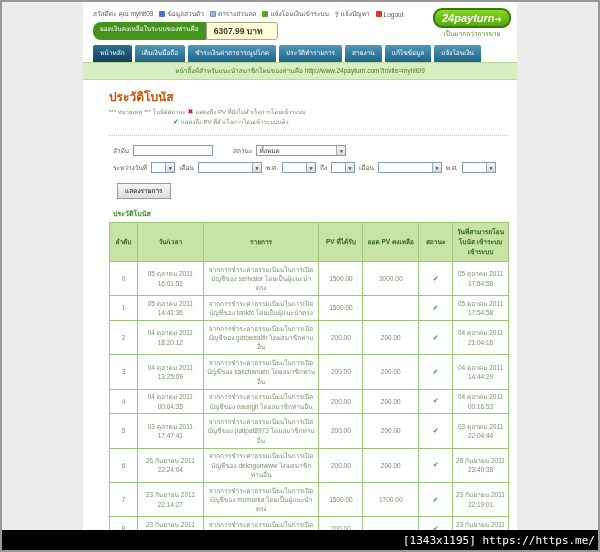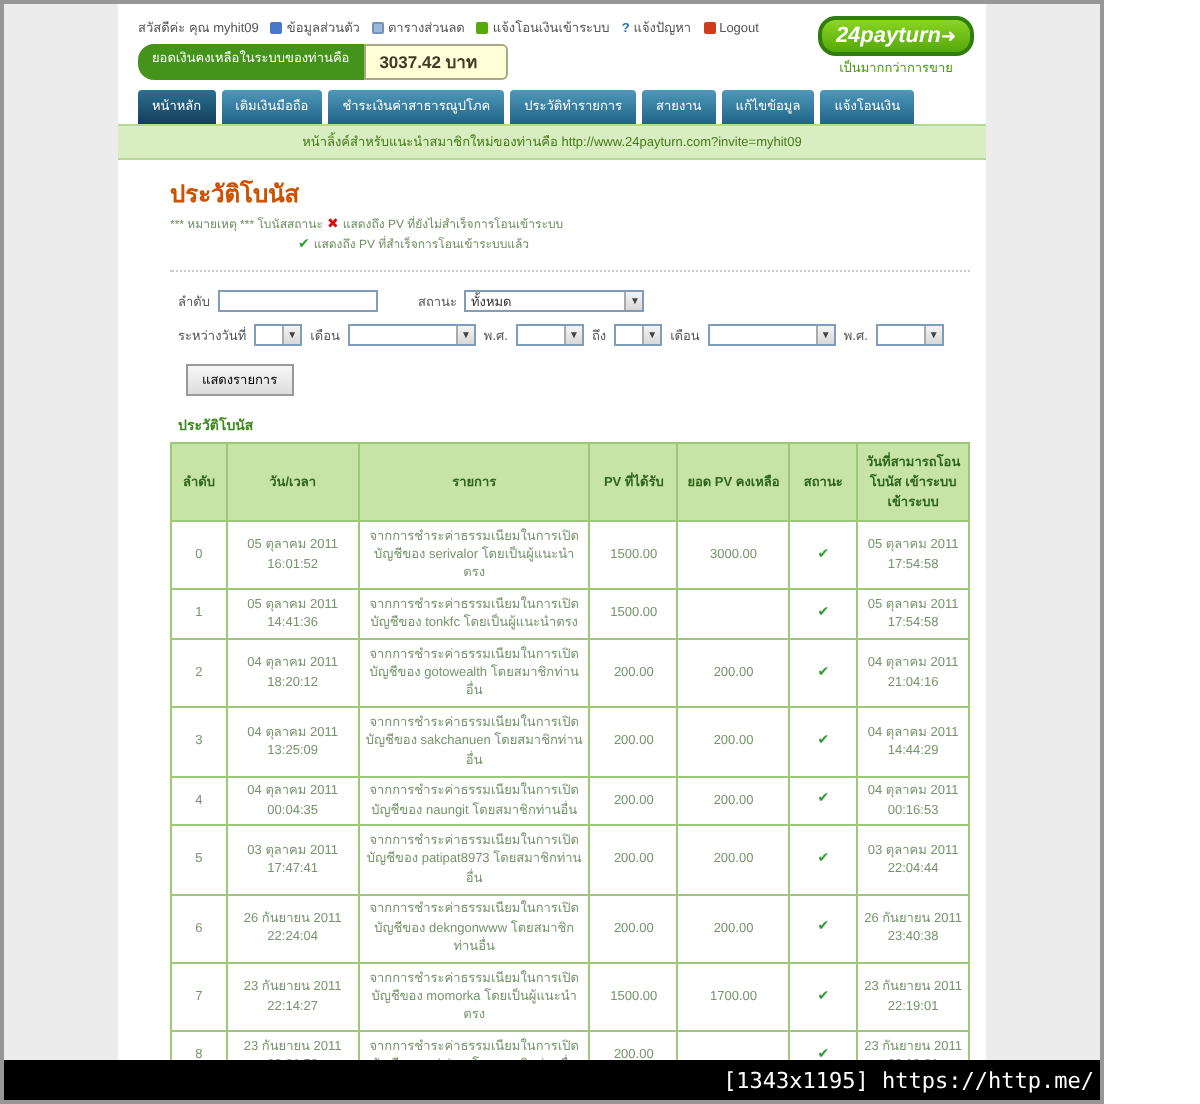--- a/index.html
+++ b/index.html
@@ -1,17 +1,17 @@
 <!DOCTYPE html>
 <html><head>
 <meta charset="utf-8">
 <style>
   * { margin:0; padding:0; box-sizing:border-box; }
   body { font-family:"Liberation Sans","DejaVu Sans",sans-serif; background:#fff; }
-  .frame { width:552px; height:552px; border:2px solid #979797; background:#ececec; display:flex; flex-direction:column; overflow:hidden; }
+  .frame { width:600px; height:552px; border:2px solid #979797; background:#ececec; display:flex; flex-direction:column; overflow:hidden; }
   .page-area { flex:1; display:flex; justify-content:center; overflow:hidden; }
   .page { width:434px; background:#fff; position:relative; padding-top:7px; }
 
   
   .topbar-links { display:flex; align-items:center; gap:6px; margin:0 0 3px 10px; font-size:6.5px; color:#555; }
   .topbar-links a { color:#555; text-decoration:none; display:inline-flex; align-items:center; gap:2px; cursor:pointer; }
   .mini-icon { display:inline-block; width:6px; height:6px; border-radius:1px; }
   .person-icon { background:#4a78c8; }
   .table-icon { background:#9db7d8; border:1px solid #7791b5; }
   .money-icon { background:#57aa0c; }
@@ -91,21 +91,21 @@
           </a>
         </div>
 
       <div class="logo-block">
         <div class="logo-pill"><span>24payturn</span><span class="logo-arrow">➜</span></div>
         <div class="logo-tagline">เป็นมากกว่าการขาย</div>
       </div>
 
       <div class="balance-row">
         <span class="balance-pill">ยอดเงินคงเหลือในระบบของท่านคือ</span>
-        <span class="balance-amount">3037.42 บาท</span>
+        <span class="balance-amount">6307.99 บาท</span>
       </div>
 
       <div class="nav">
           <div class="nav-btn active">หน้าหลัก</div>
           <div class="nav-btn">เติมเงินมือถือ</div>
           <div class="nav-btn">ชำระเงินค่าสาธารณูปโภค</div>
           <div class="nav-btn">ประวัติทำรายการ</div>
           <div class="nav-btn">สายงาน</div>
           <div class="nav-btn">แก้ไขข้อมูล</div>
           <div class="nav-btn">แจ้งโอนเงิน</div>
@@ -356,14 +356,14 @@
   </tr>
 
 </tbody>
 
         </table>
 
       </div>
 
     </div>
   </div>
-  <div class="caption-bar">[1343x1195] https://http.me/</div>
+  <div class="caption-bar">[1343x1195] https://https.me/</div>
 </div>
 
 </body></html>

